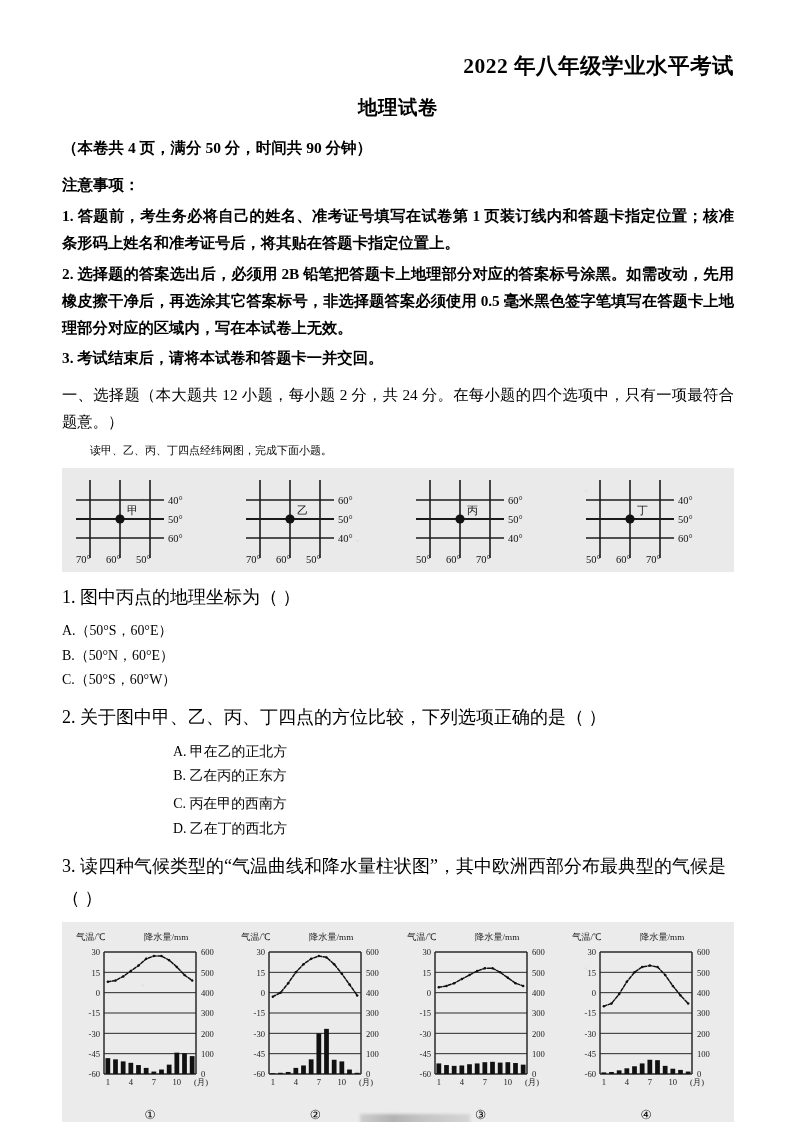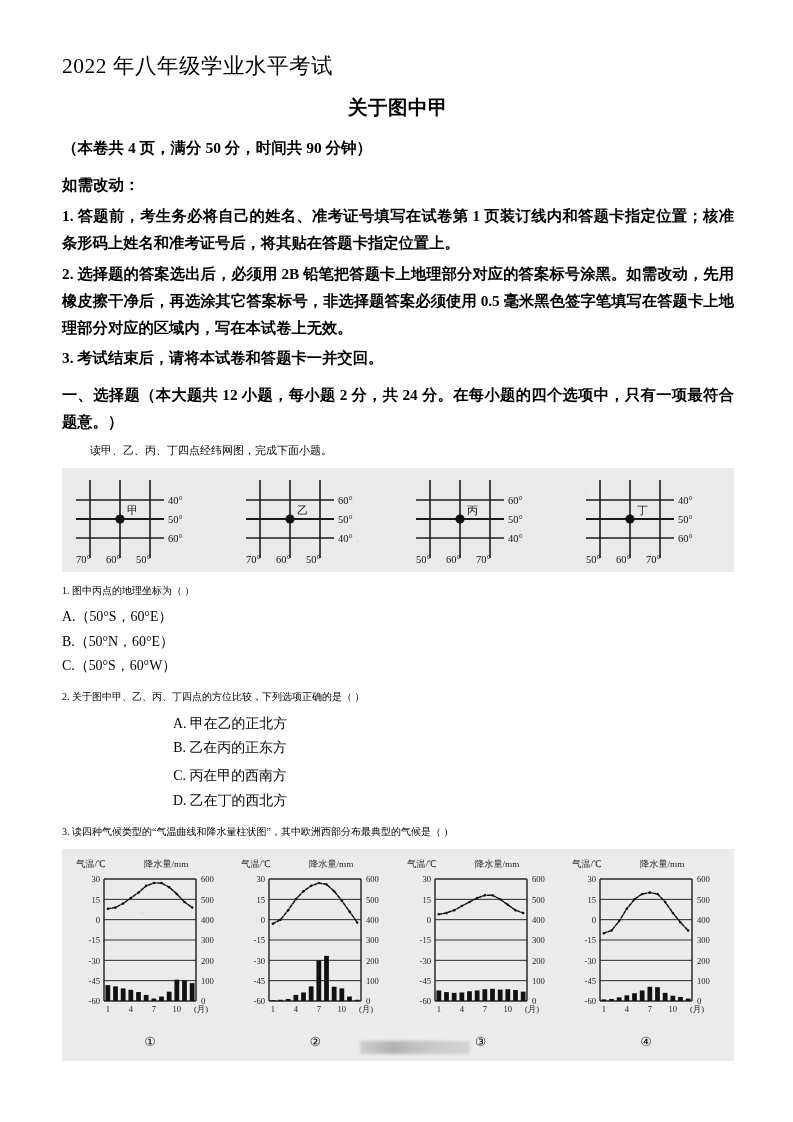--- a/index.html
+++ b/index.html
@@ -24,23 +24,23 @@
   }
   .content {
     position: absolute;
     left: 62px;
     top: 52px;
     width: 672px;
   }
 
   
   .title-main {
-    text-align: left;
+    text-align: right;
     font-size: 21.5px;
-    font-weight: normal;
+    font-weight: bold;
     letter-spacing: 0.5px;
     line-height: 1.35;
     margin: 0 0 14px 0;
   }
   .title-sub {
     text-align: center;
     font-size: 19.5px;
     font-weight: bold;
     letter-spacing: 0.5px;
     line-height: 1.35;
@@ -66,37 +66,37 @@
     font-weight: bold;
     line-height: 1.78;
     margin: 0 0 3px 0;
     text-align: justify;
     text-justify: inter-ideograph;
   }
 
   
   .section-head {
     font-size: 15.3px;
-    font-weight: bold;
+    font-weight: normal;
     line-height: 1.78;
     margin: 9px 0 4px 0;
     text-align: justify;
     text-justify: inter-ideograph;
   }
   .stem-intro {
     font-size: 11px;
     line-height: 1.7;
     margin: 6px 0 6px 0;
     padding-left: 28px;
     font-family: Liberation Sans, sans-serif;
   }
 
   
   .q-stem {
-    font-size: 10px;
+    font-size: 18px;
     line-height: 1.75;
     margin: 10px 0 6px 0;
   }
   .q-options-row {
     display: flex;
     font-size: 13.9px;
     line-height: 1.75;
     margin: 4px 0 4px 0;
     flex-direction: column;
   }
@@ -169,24 +169,24 @@
   }
   text { font-family: "Liberation Serif", serif; }
 </style>
 </head>
 <body>
 
 <div class="page">
   <div class="content">
 
     <div class="title-main">2022 年八年级学业水平考试</div>
-    <div class="title-sub">关于图中甲</div>
+    <div class="title-sub">地理试卷</div>
     <div class="title-meta">（本卷共 4 页，满分 50 分，时间共 90 分钟）</div>
 
-    <div class="notice-head">如需改动：</div>
+    <div class="notice-head">注意事项：</div>
     <div class="notice-item">1. 答题前，考生务必将自己的姓名、准考证号填写在试卷第 1 页装订线内和答题卡指定位置；核准条形码上姓名和准考证号后，将其贴在答题卡指定位置上。</div>
     <div class="notice-item">2. 选择题的答案选出后，必须用 2B 铅笔把答题卡上地理部分对应的答案标号涂黑。如需改动，先用橡皮擦干净后，再选涂其它答案标号，非选择题答案必须使用 0.5 毫米黑色签字笔填写在答题卡上地理部分对应的区域内，写在本试卷上无效。</div>
     <div class="notice-item">3. 考试结束后，请将本试卷和答题卡一并交回。</div>
 
     <div class="section-head">一、选择题（本大题共 12 小题，每小题 2 分，共 24 分。在每小题的四个选项中，只有一项最符合题意。）</div>
     <div class="stem-intro">读甲、乙、丙、丁四点经纬网图，完成下面小题。</div>
 
     <div class="figure-scan">
       <div class="fig-grid">
 

